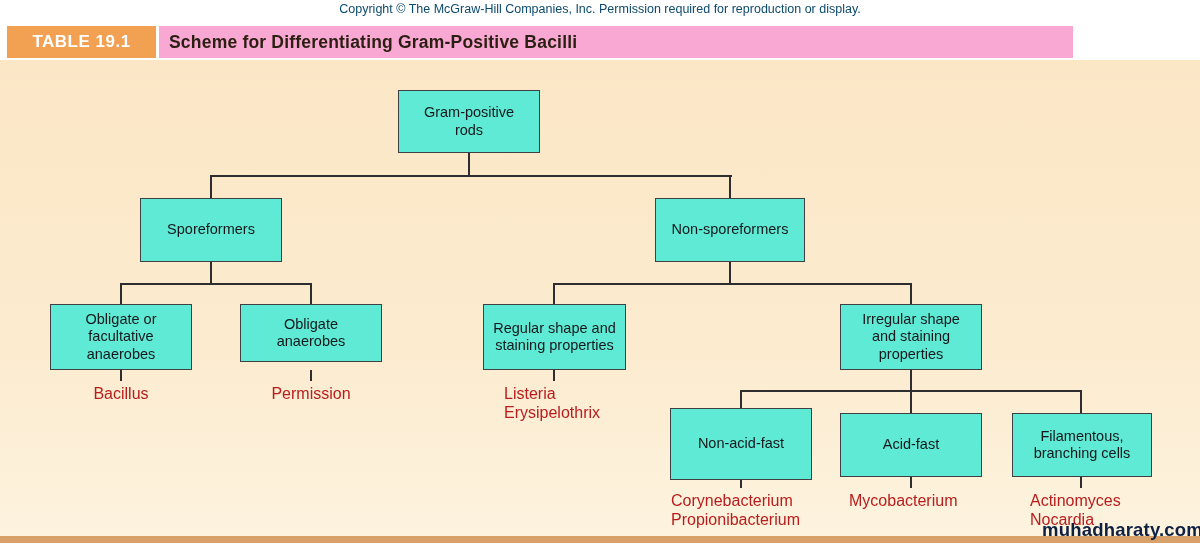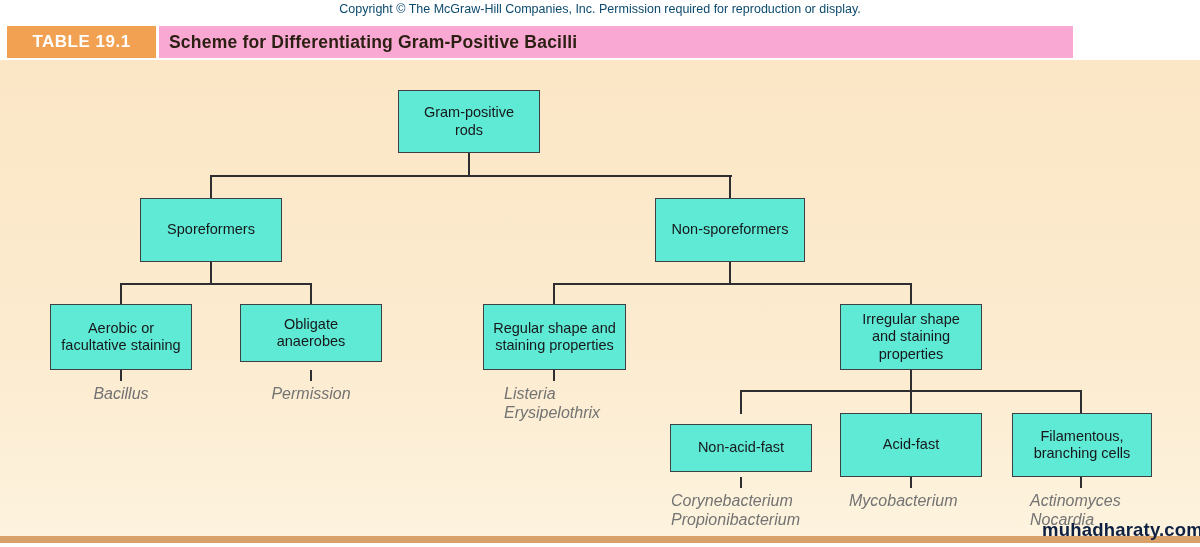--- a/index.html
+++ b/index.html
@@ -46,30 +46,30 @@
     text-align:center;font-size:14.5px;line-height:17.5px;color:#17181c;
     padding:4px 9px;
   }
   .b-root{left:398px;top:90px;width:142px;height:63px;}
   .b-spore{left:140px;top:198px;width:142px;height:64px;}
   .b-nonspore{left:655px;top:198px;width:150px;height:64px;}
   .b-aerobic{left:50px;top:304px;width:142px;height:66px;}
   .b-obligate{left:240px;top:304px;width:142px;height:58px;}
   .b-regular{left:483px;top:304px;width:143px;height:66px;}
   .b-irregular{left:840px;top:304px;width:142px;height:66px;}
-  .b-nonacid{left:670px;top:424px;width:142px;height:48px;}
+  .b-nonacid{left:670px;top:408px;width:142px;height:72px;}
   .b-acid{left:840px;top:413px;width:142px;height:64px;}
   .b-filament{left:1012px;top:413px;width:140px;height:64px;}
   
   .ln{position:absolute;background:#2e2e30;}
   .v{width:2px;}
   .h{height:2px;}
   
   .org{
-    position:absolute;font-style:italic;font-size:16px;line-height:19px;color:#737373;
+    position:absolute;font-size:16px;line-height:19px;color:#b91c1c;
   }
   .org span{display:block;}
   .org-center{text-align:center;width:160px;}
   
   .watermark{
     position:absolute;left:1042px;top:519px;z-index:5;
     font-weight:bold;font-size:18.5px;color:#0f2142;letter-spacing:0.2px;
   }
 </style>
 </head>
@@ -109,21 +109,21 @@
 <div class="ln v" style="left:910px;top:390px;height:24px;"></div>
 <div class="ln v" style="left:1080px;top:390px;height:24px;"></div>
 
 <div class="ln v" style="left:740px;top:477px;height:11px;"></div>
 <div class="ln v" style="left:910px;top:477px;height:11px;"></div>
 <div class="ln v" style="left:1080px;top:477px;height:11px;"></div>
 
 <div class="box b-root">Gram-positive rods</div>
 <div class="box b-spore">Sporeformers</div>
 <div class="box b-nonspore">Non-sporeformers</div>
-<div class="box b-aerobic">Aerobic or facultative staining</div>
+<div class="box b-aerobic">Obligate or facultative anaerobes</div>
 <div class="box b-obligate">Obligate anaerobes</div>
 <div class="box b-regular">Regular shape and staining properties</div>
 <div class="box b-irregular">Irregular shape and staining properties</div>
 <div class="box b-nonacid">Non-acid-fast</div>
 <div class="box b-acid">Acid-fast</div>
 <div class="box b-filament">Filamentous, branching cells</div>
 
 <div class="org org-center" style="left:41px;top:384px;">
   <span>Bacillus</span>
 </div>

